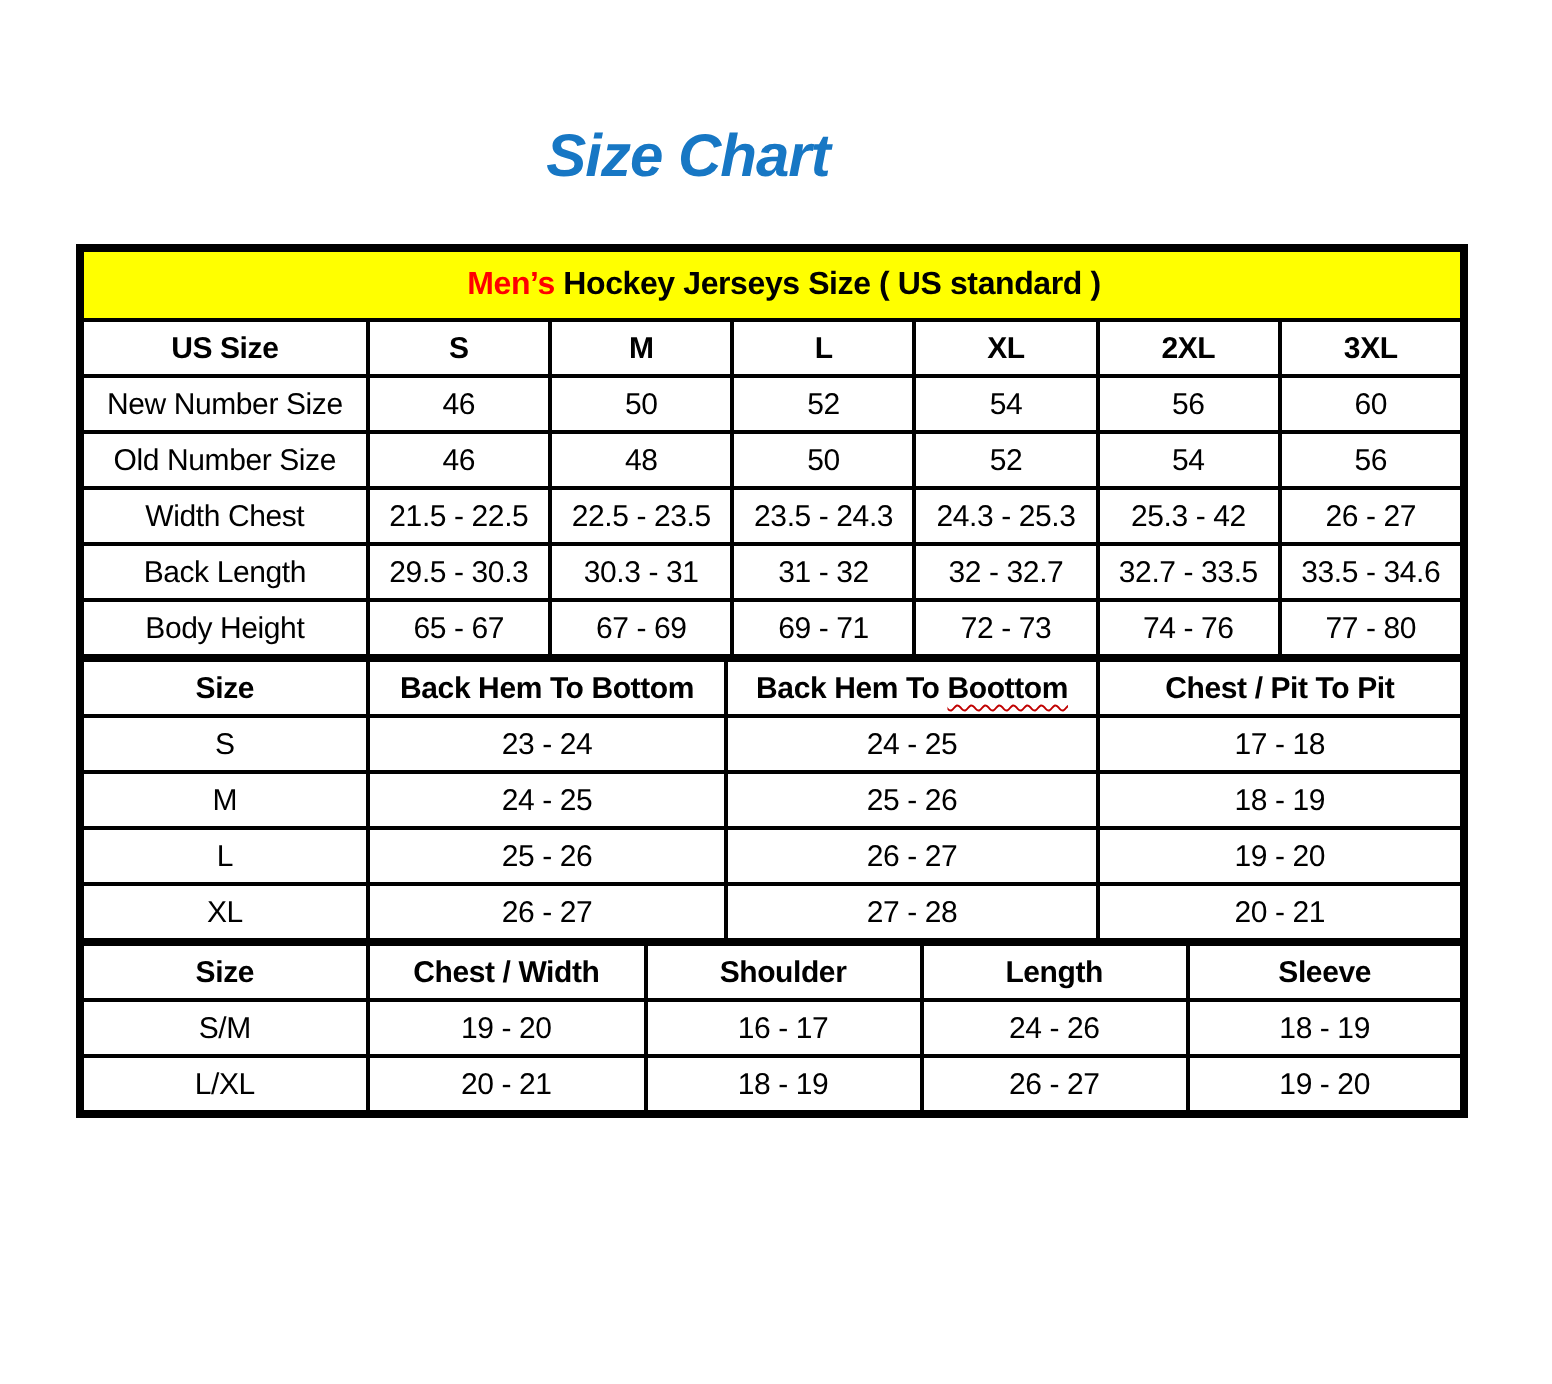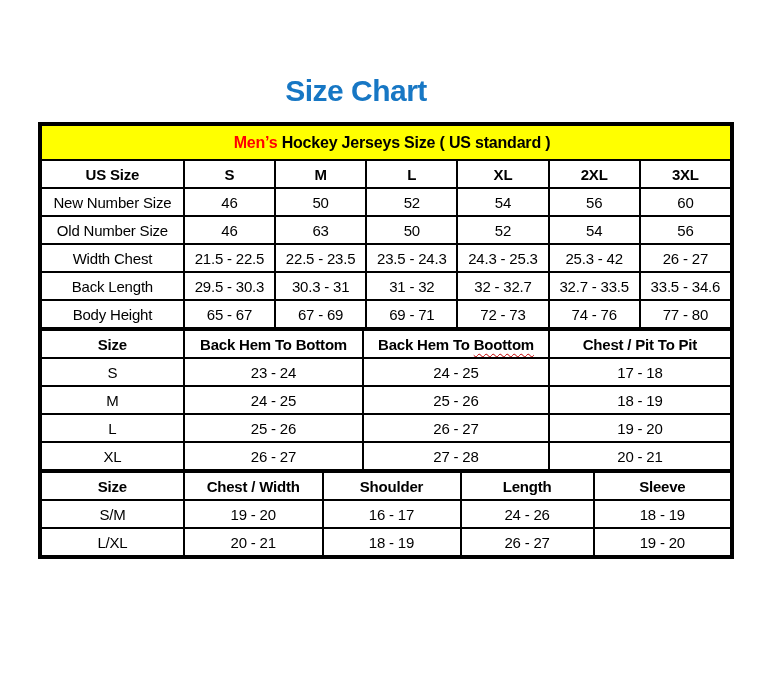--- a/index.html
+++ b/index.html
@@ -13,26 +13,27 @@
     position: relative;
     font-family: "Liberation Sans", "DejaVu Sans", sans-serif;
     color: #000;
     overflow: hidden;
   }
   .page-title {
     position: absolute;
     top: 62px;
     left: 0;
     width: 688px;
-    margin: 12px;
+    margin: 0;
     text-align: center;
     font-size: 30px;
     font-weight: bold;
     letter-spacing: -0.5px;
     color: #1777c4;
+    font-style: italic;
   }
   .chart-wrap {
     position: absolute;
     top: 122px;
     left: 38px;
     width: 696px;
     box-sizing: border-box;
     border: 2px solid #000;
     background: #fff;
   }
@@ -119,21 +120,21 @@
         <td>46</td>
         <td>50</td>
         <td>52</td>
         <td>54</td>
         <td>56</td>
         <td>60</td>
       </tr>
       <tr class="row-data">
         <td>Old Number Size</td>
         <td>46</td>
-        <td>63</td>
+        <td>48</td>
         <td>50</td>
         <td>52</td>
         <td>54</td>
         <td>56</td>
       </tr>
       <tr class="row-data">
         <td>Width Chest</td>
         <td>21.5 - 22.5</td>
         <td>22.5 - 23.5</td>
         <td>23.5 - 24.3</td>

